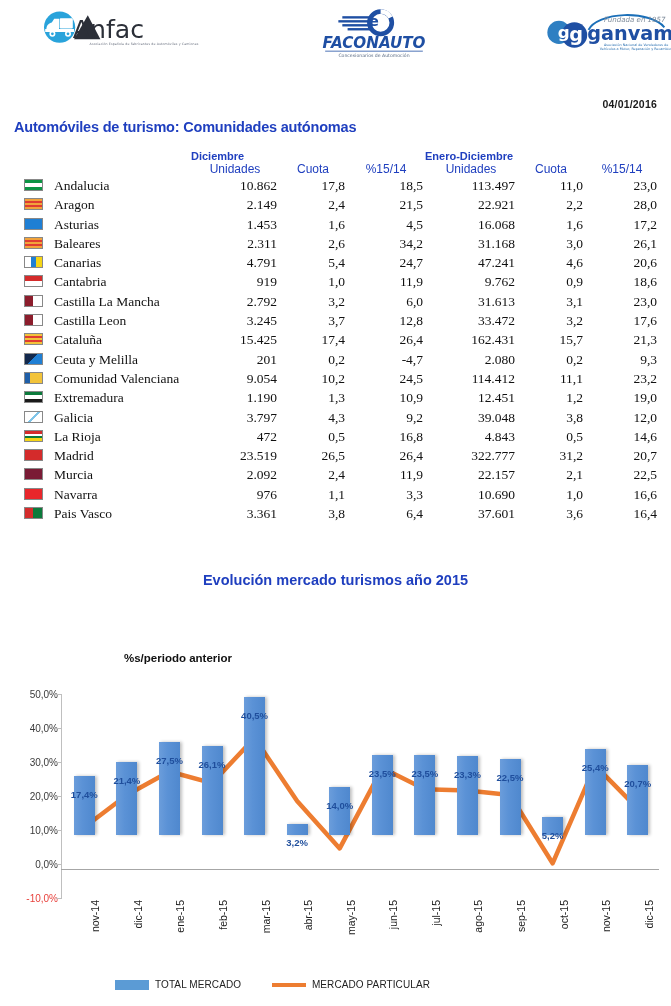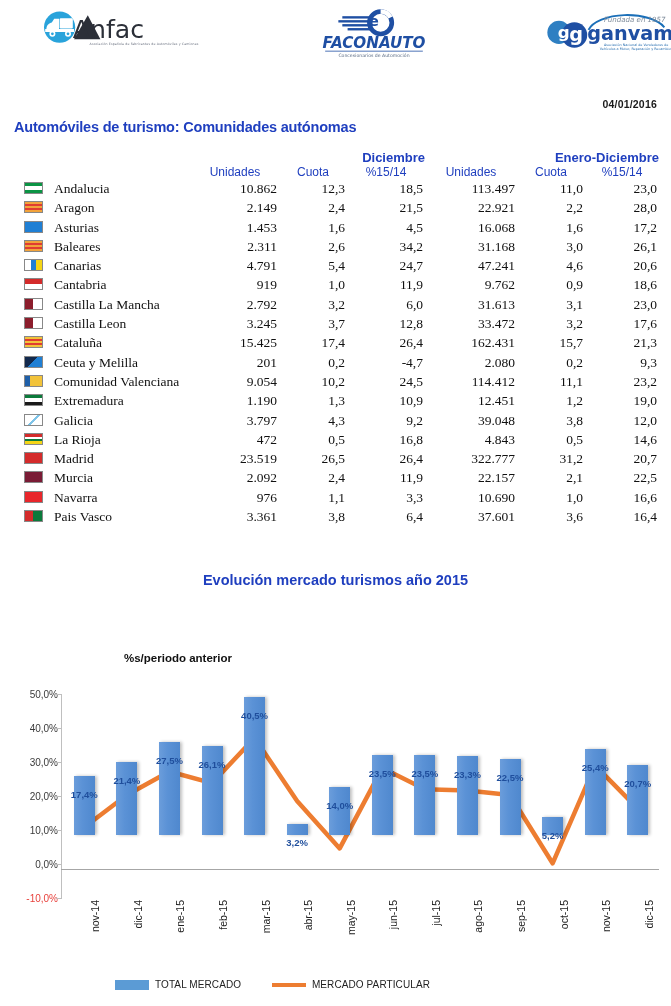--- a/index.html
+++ b/index.html
@@ -31,21 +31,21 @@
     letter-spacing:-.2px;
   }
 
   
   .tbl{
     position:absolute;left:14px;top:150px;width:645px;
     border-collapse:collapse;
   }
   .tbl td,.tbl th{padding:0;}
   .grp-head{
-    text-align:right;font-size:13px;font-weight:bold;color:#1f3fbf;
+    text-align:left;font-size:11px;font-weight:bold;color:#1f3fbf;
     padding-bottom:2px;font-family:"Liberation Sans",sans-serif;
   }
   .col-head{
     text-align:center;font-size:12px;font-weight:normal;color:#1f3fbf;
     padding-bottom:4px;
   }
   .tbl tbody td{
     font-family:"Liberation Serif", serif;
     font-size:13.5px;color:#111;
     line-height:19.3px;height:19.3px;
@@ -187,21 +187,21 @@
       <th class="col-head" style="width:92px">Unidades</th>
       <th class="col-head" style="width:68px">Cuota</th>
       <th class="col-head" style="width:74px">%15/14</th>
     </tr>
   </thead>
   <tbody id="tbody">
       <tr>
         <td class="flagcell"><span class="flag" style="background: linear-gradient(rgb(11, 148, 68) 34%, rgb(255, 255, 255) 34%, rgb(255, 255, 255) 66%, rgb(11, 148, 68) 66%);"></span></td>
         <td class="cc-name">Andalucia</td>
         <td class="num">10.862</td>
-        <td class="num">12,3</td>
+        <td class="num">17,8</td>
         <td class="num">18,5</td>
         <td class="num">113.497</td>
         <td class="num">11,0</td>
         <td class="num">23,0</td>
       </tr>
       <tr>
         <td class="flagcell"><span class="flag" style="background: repeating-linear-gradient(rgb(242, 163, 58) 0px, rgb(242, 163, 58) 2px, rgb(224, 60, 49) 2px, rgb(224, 60, 49) 4px);"></span></td>
         <td class="cc-name">Aragon</td>
         <td class="num">2.149</td>
         <td class="num">2,4</td>

